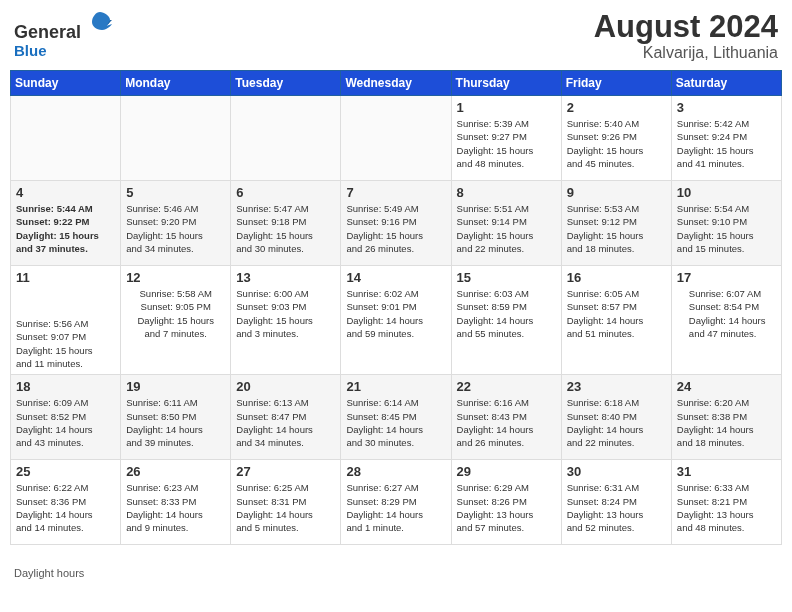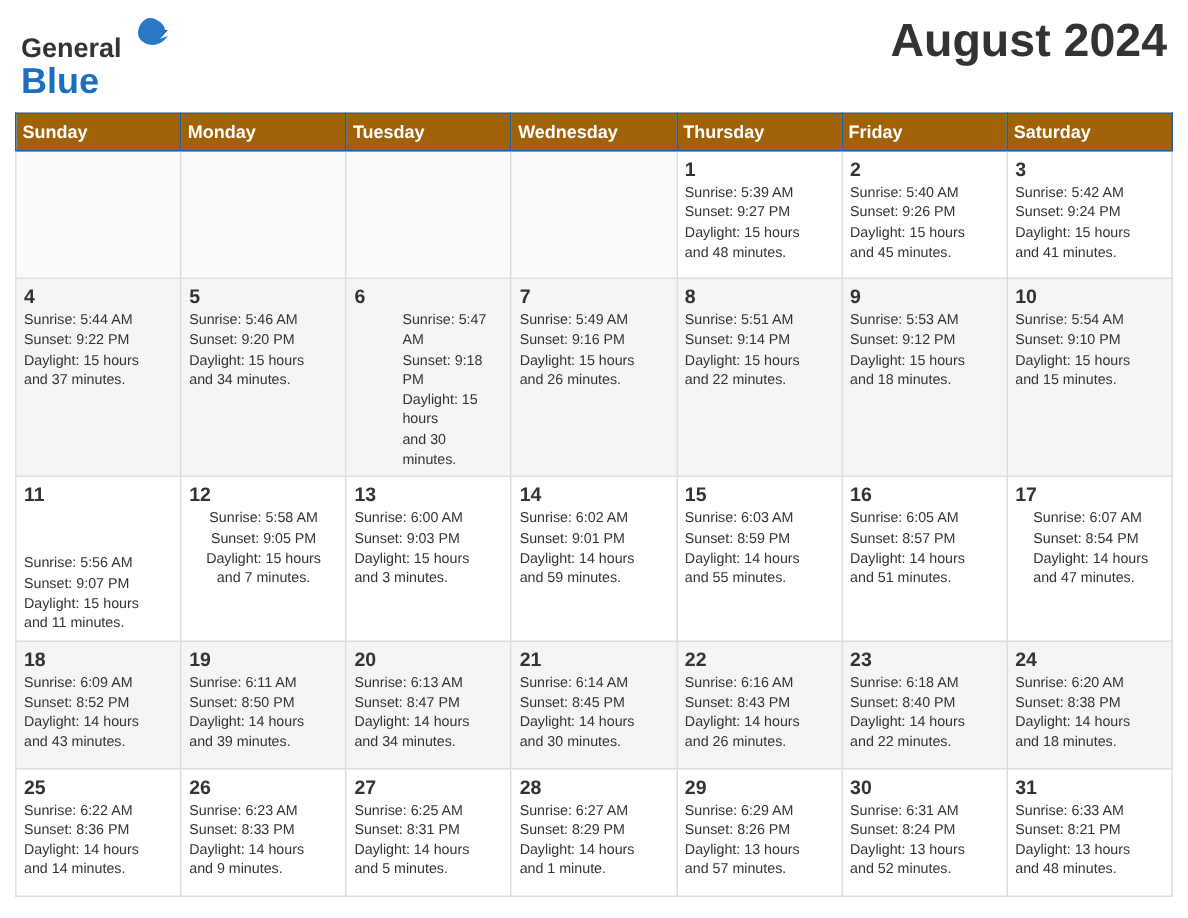--- a/index.html
+++ b/index.html
@@ -17,21 +17,21 @@
       margin-bottom: 8px;
       padding: 0 4px;
     }
     .logo-text-general {
       font-size: 18px;
       font-weight: bold;
       color: #333;
       line-height: 1;
     }
     .logo-text-blue {
-      font-size: 24px;
+      font-size: 15px;
       font-weight: bold;
       color: #1a6fbf;
       line-height: 1;
     }
     .logo-icon {
       width: 24px;
       height: 28px;
       margin-left: 2px;
     }
     .logo-wrapper {
@@ -55,21 +55,21 @@
     .month-title-sub {
       font-size: 16px;
       color: #555;
     }
     .calendar {
       width: 100%;
       border-collapse: collapse;
       border: 1px solid #ccc;
     }
     .calendar th {
-      background: #a16207;
+      background: #1d4ed8;
       color: #fff;
       font-size: 12px;
       font-weight: bold;
       padding: 5px 4px;
       text-align: left;
       border: 1px solid #2060a0;
     }
     .calendar td {
       width: 14.28%;
       vertical-align: top;
@@ -118,20 +118,21 @@
           <path d="M18 16 L24 10 L22 10 C22 10, 20 14, 18 16 Z" fill="#1a5fa0"></path>
         </svg>
       </div>
     </div>
     <div>
       <span class="logo-text-blue">Blue</span>
     </div>
   </div>
   <div class="month-title">
     <div class="month-title-main">August 2024</div>
+    <div class="month-title-sub">Kalvarija, Lithuania</div>
   </div>
 </div>
 
 <table class="calendar">
   <thead>
     <tr>
     <th>Sunday</th>
         <th>Monday</th>
         <th>Tuesday</th>
         <th>Wednesday</th>
@@ -164,35 +165,35 @@
           <span class="day-number">3</span>
           <div class="day-info" style="white-space: pre-line;">Sunrise: 5:42 AM
 Sunset: 9:24 PM
 Daylight: 15 hours
 and 41 minutes.</div>
         </td>
       </tr>
       <tr>
         <td>
           <span class="day-number">4</span>
-          <div class="day-info" style="white-space: pre-line;">Sunrise: 5:44 AM
+          <div class="day-info" style="white-space: pre-line; font-weight: bold;">Sunrise: 5:44 AM
 Sunset: 9:22 PM
 Daylight: 15 hours
 and 37 minutes.</div>
         </td>
         <td>
           <span class="day-number">5</span>
           <div class="day-info" style="white-space: pre-line;">Sunrise: 5:46 AM
 Sunset: 9:20 PM
 Daylight: 15 hours
 and 34 minutes.</div>
         </td>
         <td>
           <span class="day-number">6</span>
-          <div class="day-info" style="white-space: pre-line; margin-left: 32px;">Sunrise: 5:47 AM
+          <div class="day-info" style="white-space: pre-line;">Sunrise: 5:47 AM
 Sunset: 9:18 PM
 Daylight: 15 hours
 and 30 minutes.</div>
         </td>
         <td>
           <span class="day-number">7</span>
           <div class="day-info" style="white-space: pre-line;">Sunrise: 5:49 AM
 Sunset: 9:16 PM
 Daylight: 15 hours
 and 26 minutes.</div>

